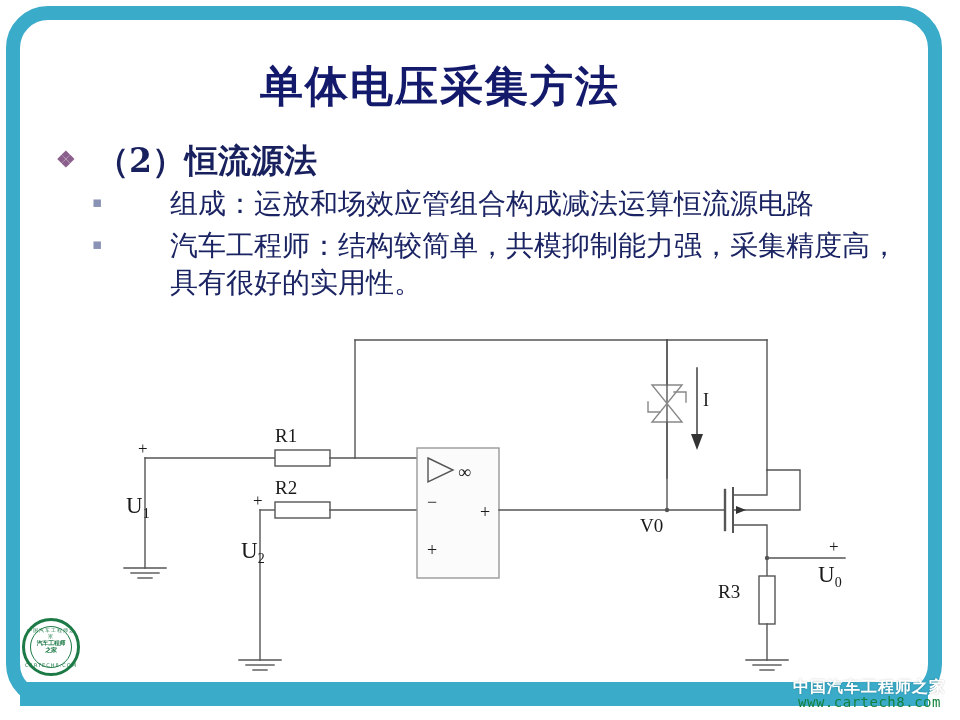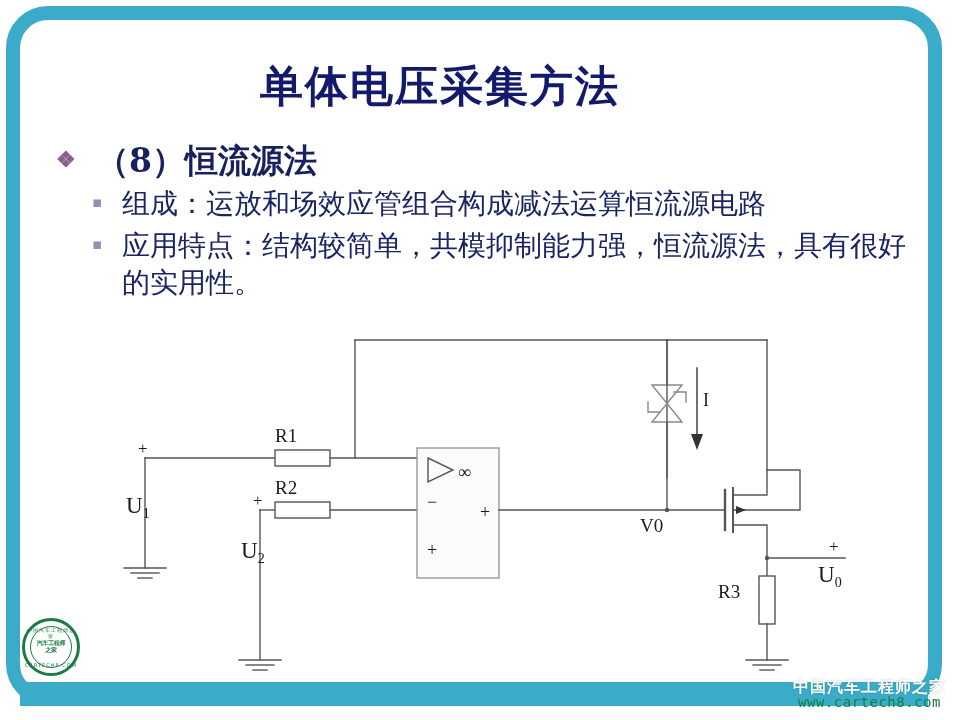--- a/index.html
+++ b/index.html
@@ -103,21 +103,21 @@
     font-family: "DejaVu Serif", "Liberation Serif", serif;
     color: #1b2463;
   }
   .lvl2 .marker {
     width: 30px;
     flex: 0 0 30px;
     color: #8a93b6;
     font-size: 15px;
     line-height: 2.2;
   }
-  .lvl2 .txt { flex: 1; }
+  .lvl2 .txt { flex: 1; margin-left: 48px; }
 
   
   .circuit {
     position: absolute;
     left: 100px;
     top: 330px;
     width: 760px;
     height: 360px;
     z-index: 4;
   }
@@ -212,31 +212,31 @@
   <div class="frame-inner-white"></div>
   <div class="frame-fill-bottom"></div>
   <div class="frame"></div>
 
   <div class="title">单体电压采集方法</div>
 
   <div class="bullets">
 
     <div class="lvl1">
       <span class="marker">❖</span>
-      <span class="txt">（8）恒流源法</span>
+      <span class="txt">（2）恒流源法</span>
     </div>
 
     <div class="lvl2">
       <span class="marker">▪</span>
       <span class="txt">组成：运放和场效应管组合构成减法运算恒流源电路</span>
     </div>
 
     <div class="lvl2">
       <span class="marker">▪</span>
-      <span class="txt">应用特点：结构较简单，共模抑制能力强，恒流源法，具有很好的实用性。</span>
+      <span class="txt">汽车工程师：结构较简单，共模抑制能力强，采集精度高，具有很好的实用性。</span>
     </div>
 
   </div>
 
   <div class="circuit">
     <svg width="760" height="360" viewBox="0 0 760 360" xmlns="http://www.w3.org/2000/svg">
       <g stroke="#555" stroke-width="1.4" fill="none" stroke-linecap="square">
 
         <path d="M 255 10 L 567 10"></path>
 

